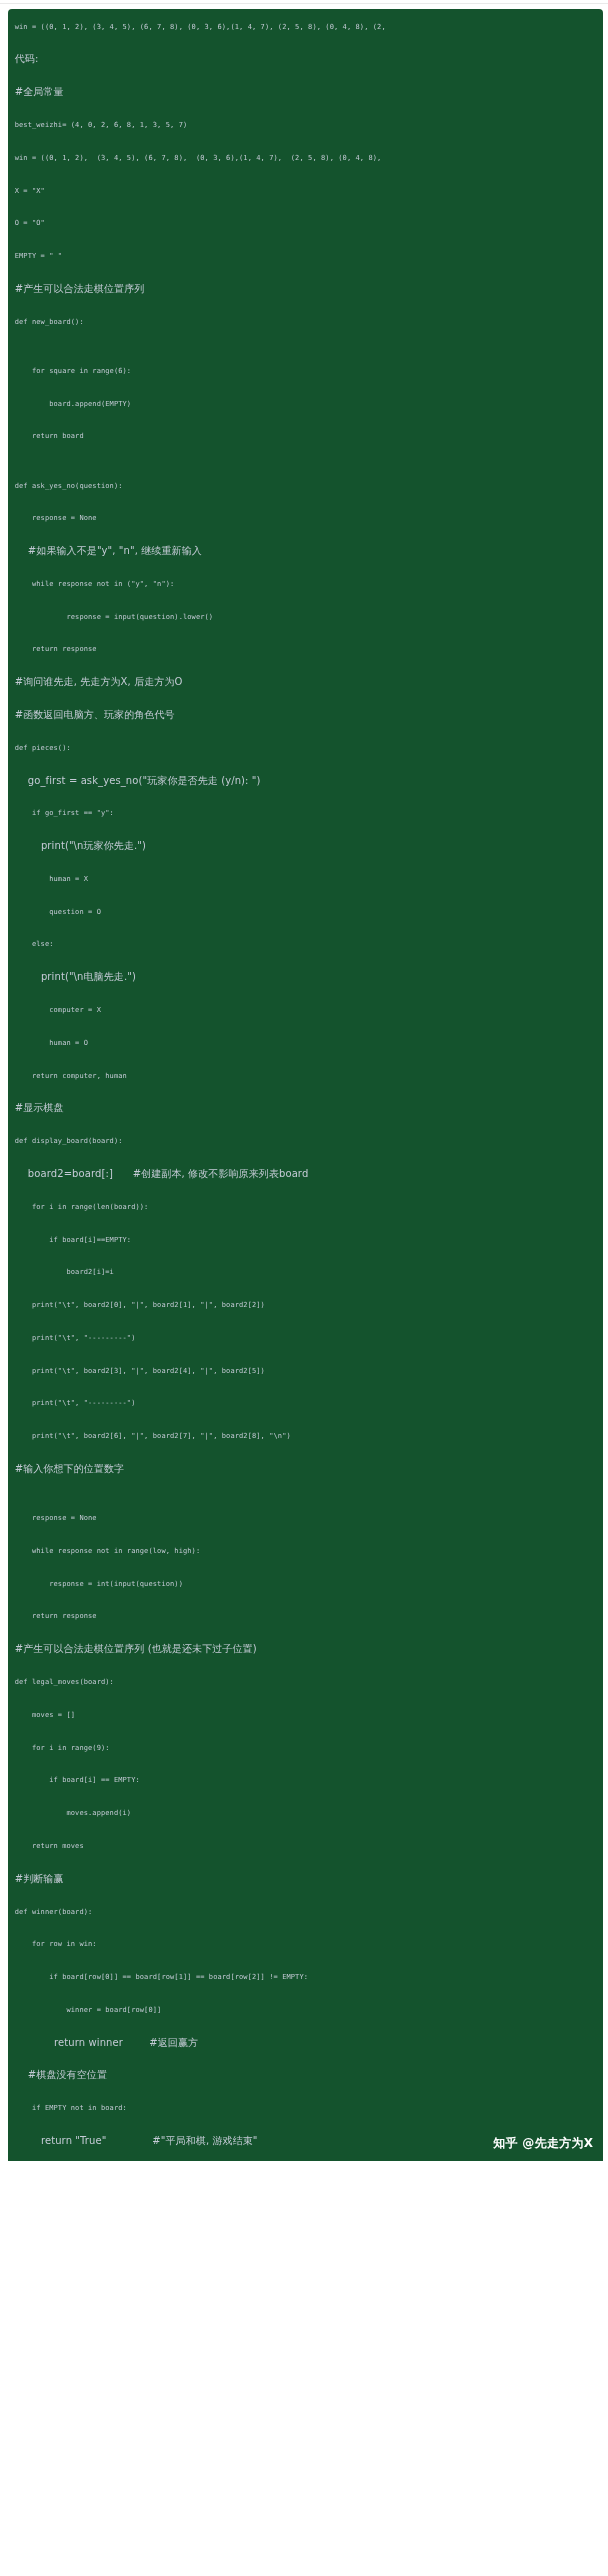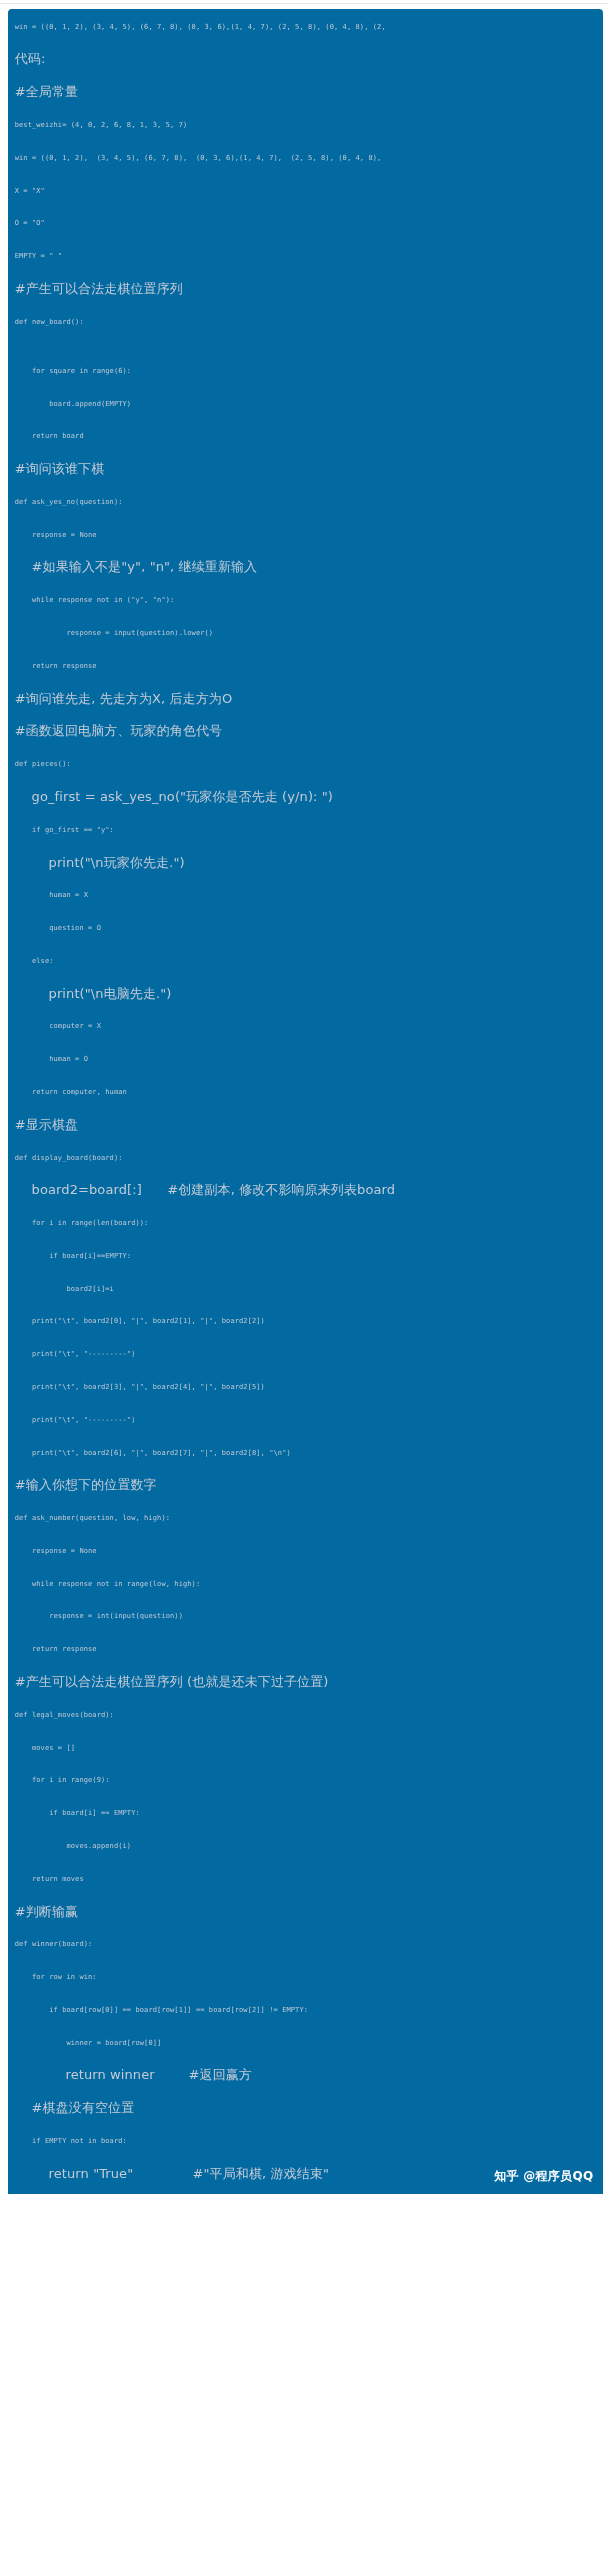--- a/index.html
+++ b/index.html
@@ -28,21 +28,21 @@
     font-family:"DejaVu Sans Mono", monospace;
     font-size:7px;
     line-height:16.4px;
     height:16.4px;
     padding-left:6.7px;
     letter-spacing:0.1px;
     overflow:hidden;
   }
   .line.cn {
     font-family:"DejaVu Sans", sans-serif;
-    font-size:13px;
+    font-size:10px;
     color:#c5cbd6;
   }
   .line.blank { height:16.4px; }
   #watermark {
     position:absolute;
     right:9.3px;
     bottom:9.3px;
     color:#ffffff;
     font-family:"DejaVu Sans", sans-serif;
     font-size:12px;
@@ -55,21 +55,21 @@
     top:3.3px; left:0; right:0;
     height:0.7px;
     background:#e9e9e9;
   }
 </style>
 </head>
 <body style="background: rgb(255, 255, 255);">
 
 <div id="top-rule"></div>
 
-<div id="code-card" style="background: #0369a1;">
+<div id="code-card" style="background: #14532d;">
   <div id="code-lines">
       <span class="line">win = ((0, 1, 2), (3, 4, 5), (6, 7, 8), (0, 3, 6),(1, 4, 7), (2, 5, 8), (0, 4, 8), (2,</span>
       <span class="line blank"></span>
       <span class="line cn">代码:</span>
       <span class="line blank"></span>
       <span class="line cn">#全局常量</span>
       <span class="line blank"></span>
       <span class="line">best_weizhi= (4, 0, 2, 6, 8, 1, 3, 5, 7)</span>
       <span class="line blank"></span>
       <span class="line">win = ((0, 1, 2),  (3, 4, 5), (6, 7, 8),  (0, 3, 6),(1, 4, 7),  (2, 5, 8), (0, 4, 8),</span>
@@ -84,21 +84,20 @@
       <span class="line blank"></span>
       <span class="line">def new_board():</span>
       <span class="line blank"></span>
       <span class="line blank"></span>
       <span class="line">    for square in range(6):</span>
       <span class="line blank"></span>
       <span class="line">        board.append(EMPTY)</span>
       <span class="line blank"></span>
       <span class="line">    return board</span>
       <span class="line blank"></span>
-      <span class="line cn">#询问该谁下棋</span>
       <span class="line blank"></span>
       <span class="line">def ask_yes_no(question):</span>
       <span class="line blank"></span>
       <span class="line">    response = None</span>
       <span class="line blank"></span>
       <span class="line cn">    #如果输入不是"y", "n", 继续重新输入</span>
       <span class="line blank"></span>
       <span class="line">    while response not in ("y", "n"):</span>
       <span class="line blank"></span>
       <span class="line">            response = input(question).lower()</span>
@@ -148,21 +147,20 @@
       <span class="line">    print("\t", "---------")</span>
       <span class="line blank"></span>
       <span class="line">    print("\t", board2[3], "|", board2[4], "|", board2[5])</span>
       <span class="line blank"></span>
       <span class="line">    print("\t", "---------")</span>
       <span class="line blank"></span>
       <span class="line">    print("\t", board2[6], "|", board2[7], "|", board2[8], "\n")</span>
       <span class="line blank"></span>
       <span class="line cn">#输入你想下的位置数字</span>
       <span class="line blank"></span>
-      <span class="line">def ask_number(question, low, high):</span>
       <span class="line blank"></span>
       <span class="line">    response = None</span>
       <span class="line blank"></span>
       <span class="line">    while response not in range(low, high):</span>
       <span class="line blank"></span>
       <span class="line">        response = int(input(question))</span>
       <span class="line blank"></span>
       <span class="line">    return response</span>
       <span class="line blank"></span>
       <span class="line cn">#产生可以合法走棋位置序列 (也就是还未下过子位置)</span>
@@ -190,15 +188,15 @@
       <span class="line">            winner = board[row[0]]</span>
       <span class="line blank"></span>
       <span class="line cn">            return winner        #返回赢方</span>
       <span class="line blank"></span>
       <span class="line cn">    #棋盘没有空位置</span>
       <span class="line blank"></span>
       <span class="line">    if EMPTY not in board:</span>
       <span class="line blank"></span>
       <span class="line cn">        return "True"              #"平局和棋, 游戏结束"</span>
     </div>
-  <div id="watermark" style="color: rgb(255, 255, 255);">知乎 @程序员QQ</div>
+  <div id="watermark" style="color: rgb(255, 255, 255);">知乎 @先走方为X</div>
 </div>
 
 
 </body></html>

